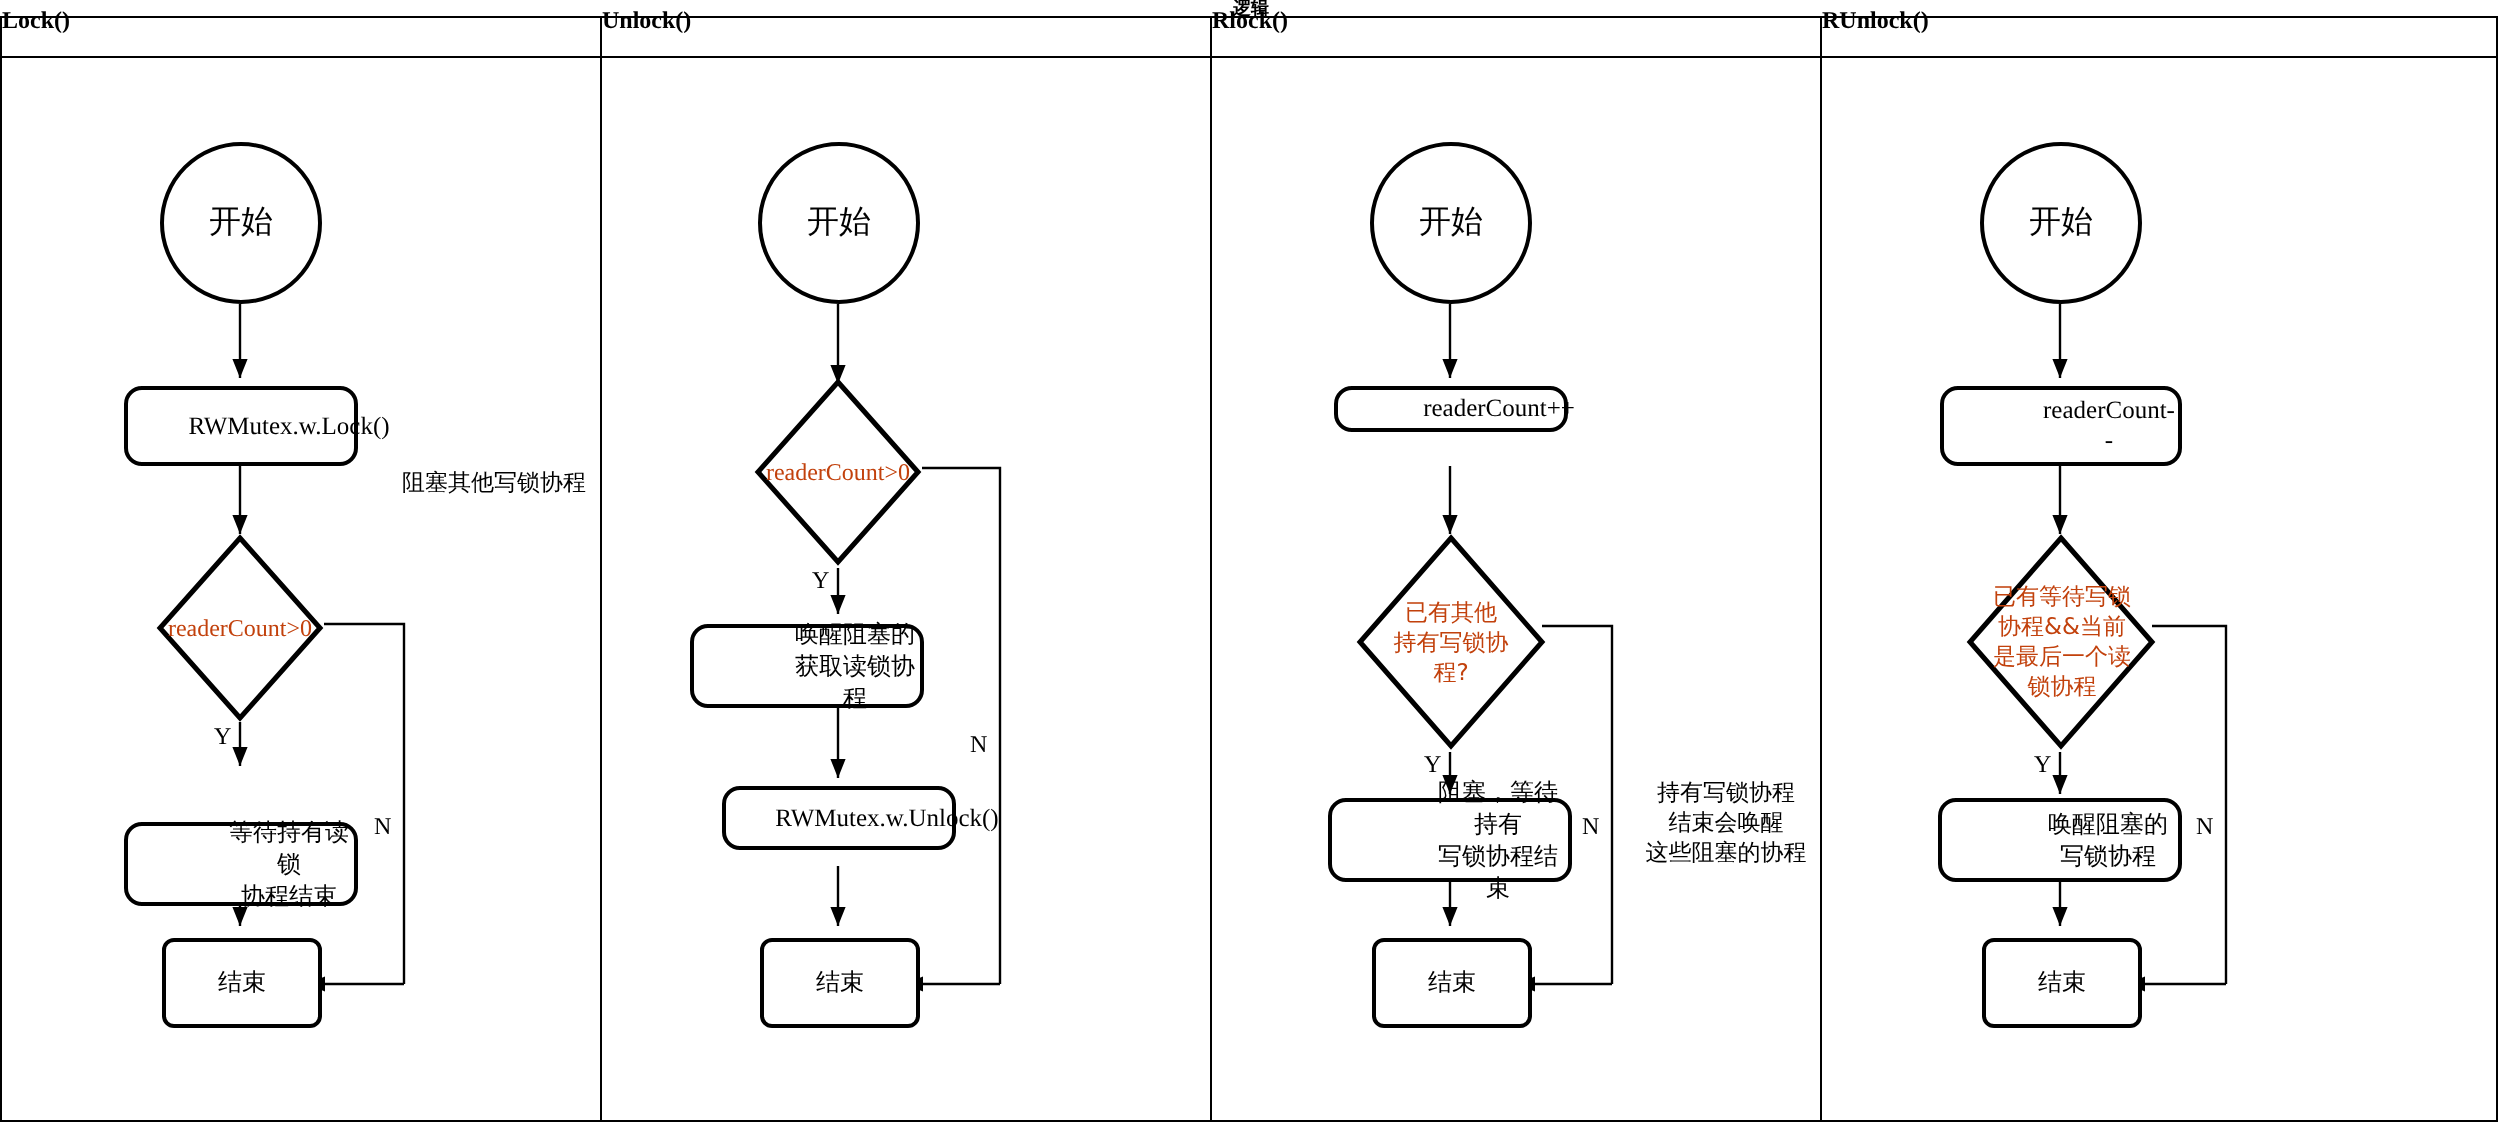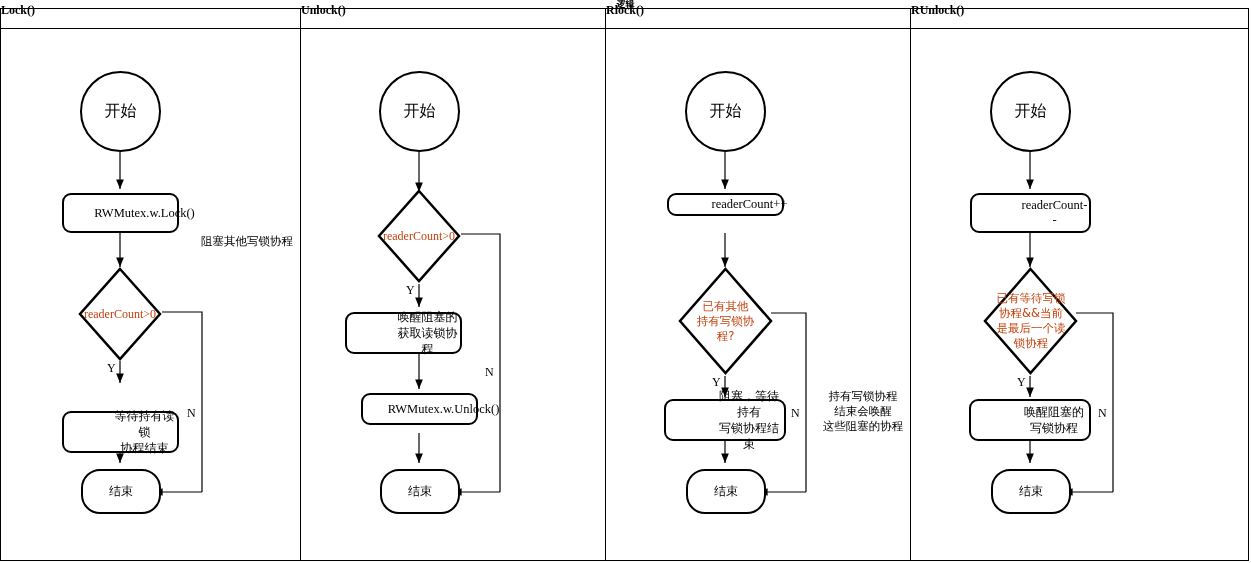--- a/index.html
+++ b/index.html
@@ -87,21 +87,21 @@
     background: #ffffff;
   }
   .terminator {
     border: 2px solid #000000;
     border-radius: 50%;
     font-family: Liberation Serif, serif;
     font-size: 16px;
   }
   .stadium {
     border: 2px solid #000000;
-    border-radius: 19px;
+    border-radius: 6px;
     font-family: Liberation Sans, sans-serif;
     font-size: 12px;
   }
   .process {
     border: 2px solid #000000;
     border-radius: 9px;
     font-family: "Liberation Serif", serif;
     font-size: 12.5px;
     padding-left: 48px;
   }

